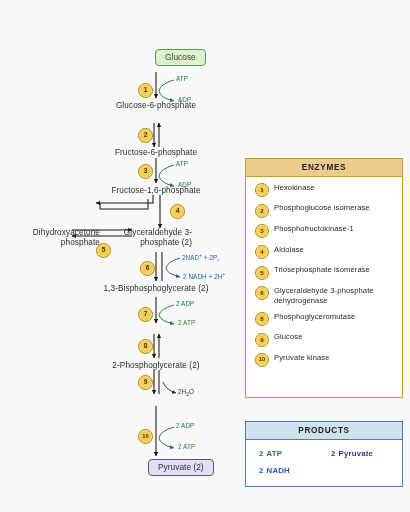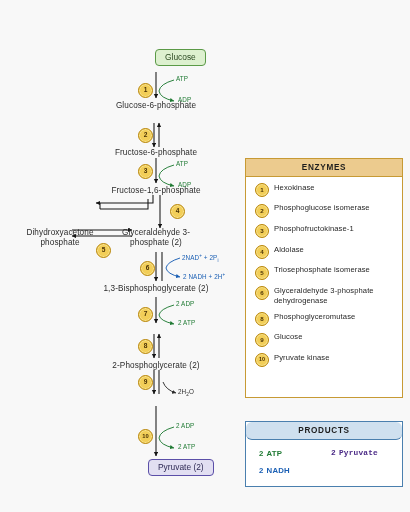--- a/index.html
+++ b/index.html
@@ -11,21 +11,21 @@
     overflow:hidden;
     color:#222;
   }
   #stage{position:absolute;left:0;top:0;width:410px;height:512px;}
 
   
   .metab{
     position:absolute;
     font-size:8.2px;
     color:#2b2b2b;
-    text-align:center;
+    text-align:right;
     line-height:1.18;
     white-space:nowrap;
     letter-spacing:.1px;
   }
   .metab.two{white-space:normal;width:72px;}
 
   
   .boxnode{
     position:absolute;
     font-size:8.4px;
@@ -95,21 +95,21 @@
   }
   .panel-head{
     text-align:center;
     font-size:8.2px;
     font-weight:bold;
     letter-spacing:.7px;
     padding:4px 0 3.5px;
     color:#1d1d1d;
   }
   .head-enz{background:#eccb8e;border-bottom:1.2px solid #c79a34;}
-  .head-prod{background:#cfe0ef;border-bottom:1.2px solid #4a7fae;border-radius:6px;}
+  .head-prod{background:#cfe0ef;border-bottom:1.2px solid #4a7fae;}
 
   .enzlist{padding:6px 0 0 0;}
   .enzrow{
     display:flex;
     align-items:flex-start;
     gap:5px;
     padding:0 0 0 9px;
     margin-bottom:6.2px;
   }
   .enzrow .bullet{
@@ -143,21 +143,21 @@
   .prod{
     position:absolute;
     font-size:7.8px;
     font-weight:bold;
     letter-spacing:.2px;
     white-space:nowrap;
   }
   .prod .num{margin-right:3px;}
   .p-atp{left:13px;top:9px;color:#1f7a33;}
   .p-nadh{left:13px;top:26px;color:#1a5fb4;}
-  .p-pyr{left:85px;top:9px;color:#4b2a86;font-family:Liberation Mono, monospace;}
+  .p-pyr{left:85px;top:9px;color:#4b2a86;}
 </style>
 </head>
 <body>
 
 <div id="stage">
 
   <svg id="wires" viewBox="0 0 410 512">
     <defs>
       <marker id="ah" markerWidth="5" markerHeight="5" refX="4.2" refY="2.2" orient="auto" markerUnits="strokeWidth">
         <path d="M0,0 L4.4,2.2 L0,4.4 z" fill="#161616"></path>

